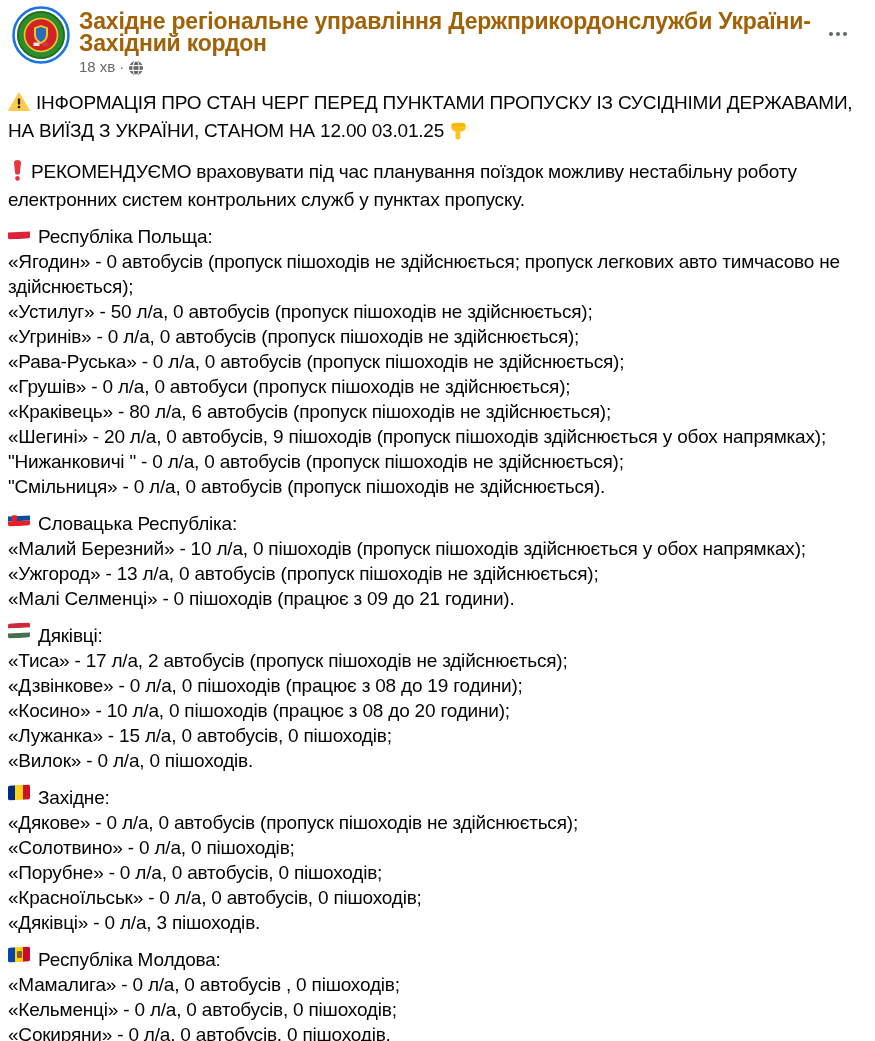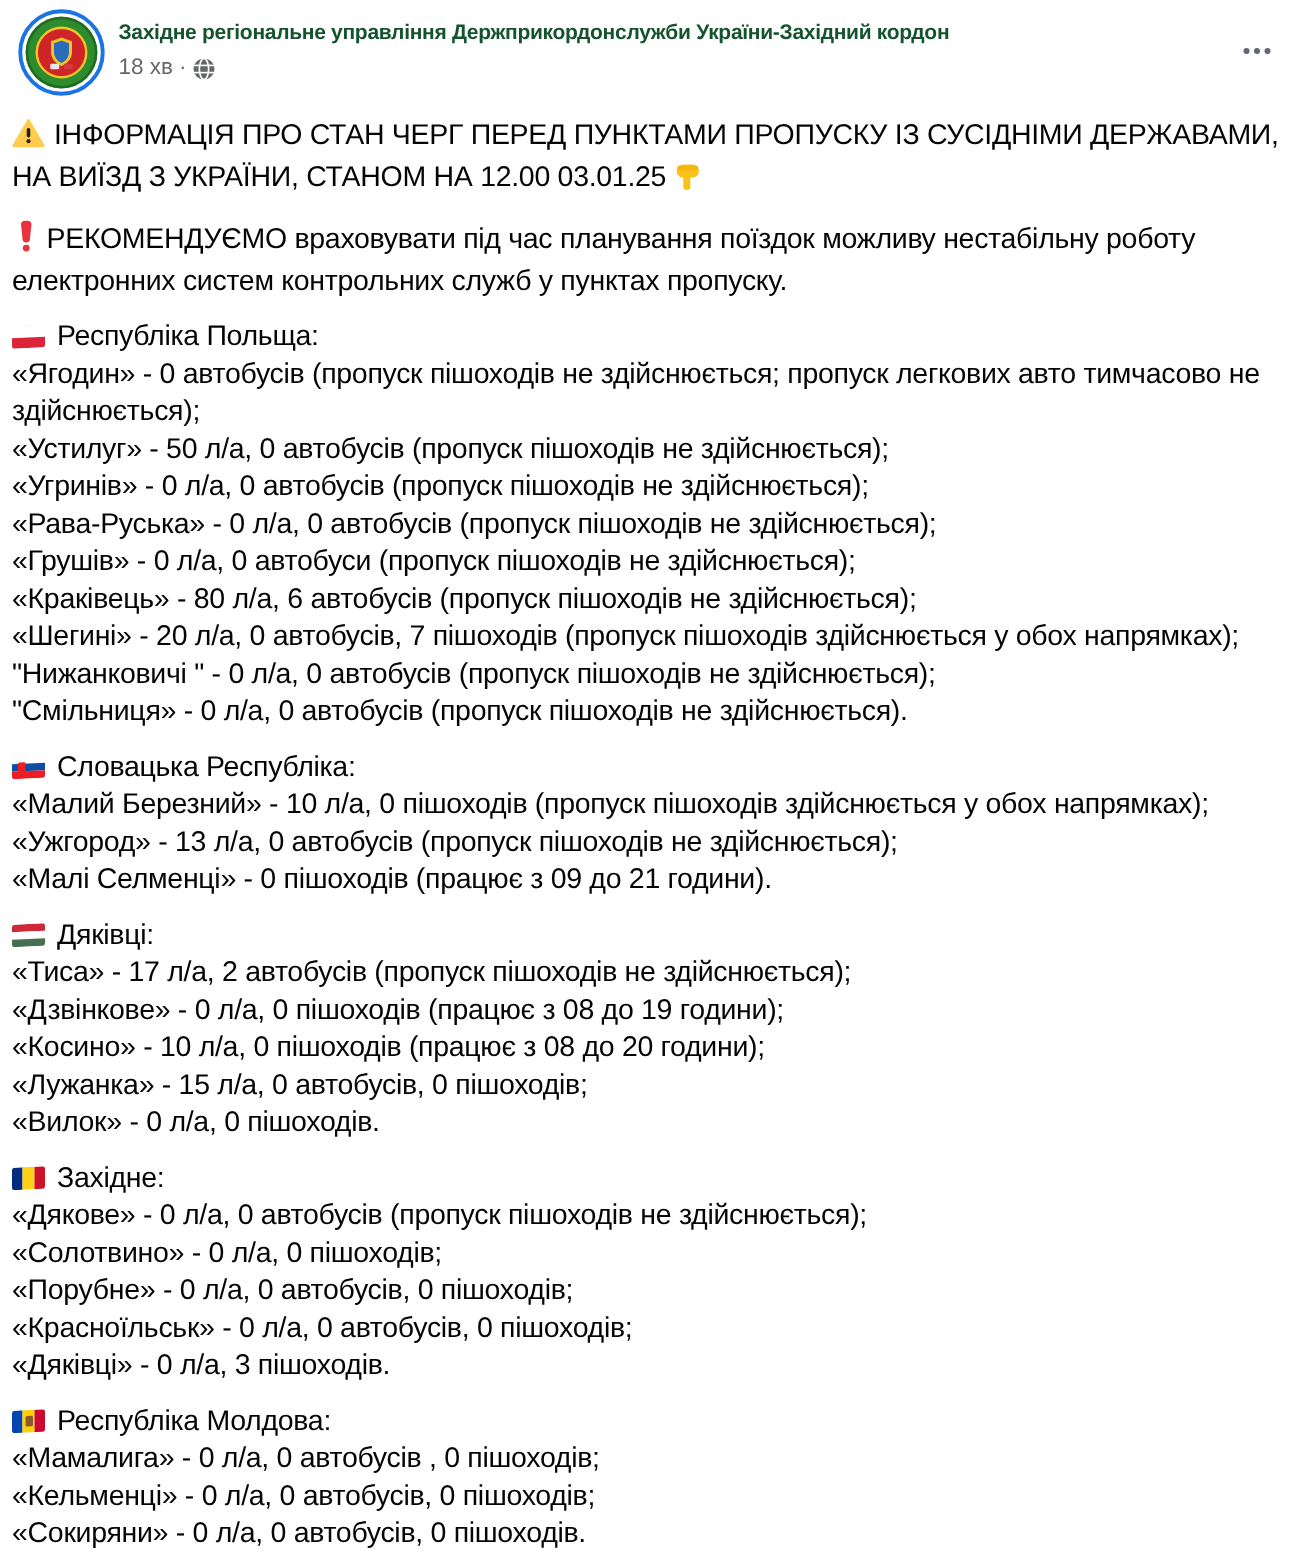--- a/index.html
+++ b/index.html
@@ -7,35 +7,35 @@
     width:875px;
     font-family:"Liberation Sans","DejaVu Sans",sans-serif;
     color:#050505;
     -webkit-font-smoothing:antialiased;
   }
   .post{width:875px;background:#fff;position:relative;}
   
   .post-header{display:flex;align-items:flex-start;padding:6px 16px 4px 12px;position:relative;}
   .avatar{width:58px;height:58px;flex:0 0 58px;margin-right:9px;cursor:pointer;}
   .header-text{padding-top:4px;min-width:0;}
-  .author{font-size:14px;font-weight:700;line-height:22px;color:#14532d;letter-spacing:-0.2px;cursor:pointer;}
+  .author{font-size:23px;font-weight:700;line-height:22px;color:#a16207;letter-spacing:-0.2px;cursor:pointer;}
   .meta{display:flex;align-items:flex-end;gap:4px;margin-top:3px;font-size:15px;color:#65676b;line-height:19px;}
   .meta .dot-sep{color:#65676b;}
   .meta svg{display:block;}
   .menu-btn{position:absolute;right:22px;top:26px;display:flex;gap:3px;cursor:pointer;padding:6px;}
   .menu-btn i{width:4px;height:4px;border-radius:50%;background:#606770;display:block;}
   
   .post-body{padding:10px 8px 6px 8px;font-size:19px;line-height:25px;letter-spacing:-0.2px;}
   .para{margin:0 0 12px 0;}
   .icon-inline{display:inline-block;vertical-align:-3px;margin-right:6px;}
   .icon-after{display:inline-block;vertical-align:-4px;margin-left:4px;}
   .excl-pad{margin-left:5px;margin-right:9px;}
   
   .section{margin:0 0 12px 0;}
-  .section-header{display:flex;align-items:center;}
+  .section-header{display:flex;align-items:flex-start;}
   .flag{display:inline-flex;width:22px;height:15px;border-radius:2px;margin-right:8px;overflow:hidden;
         box-shadow:0 0 0 1px rgba(0,0,0,.10) inset;position:relative;transform:skewY(-3deg);flex:0 0 22px;}
   .flag>div{flex:1;}
   .flag .emblem{position:absolute;flex:none;width:5px;height:7px;top:4px;border-radius:1px;}
   .line{white-space:normal;}
 </style>
 </head>
 <body>
 
 <div class="post">
@@ -109,21 +109,21 @@
             </span>
       <span>Республіка Польща:</span>
     </div>
     <div>
             <div class="line">«Ягодин» - 0 автобусів (пропуск пішоходів не здійснюється; пропуск легкових авто тимчасово не здійснюється);</div>
             <div class="line">«Устилуг» - 50 л/а, 0 автобусів (пропуск пішоходів не здійснюється);</div>
             <div class="line">«Угринів» - 0 л/а, 0 автобусів (пропуск пішоходів не здійснюється);</div>
             <div class="line">«Рава-Руська» - 0 л/а, 0 автобусів (пропуск пішоходів не здійснюється);</div>
             <div class="line">«Грушів» - 0 л/а, 0 автобуси (пропуск пішоходів не здійснюється);</div>
             <div class="line">«Краківець» - 80 л/а, 6 автобусів (пропуск пішоходів не здійснюється);</div>
-            <div class="line">«Шегині» - 20 л/а, 0 автобусів, 7 пішоходів (пропуск пішоходів здійснюється у обох напрямках);</div>
+            <div class="line">«Шегині» - 20 л/а, 0 автобусів, 9 пішоходів (пропуск пішоходів здійснюється у обох напрямках);</div>
             <div class="line">"Нижанковичі " - 0 л/а, 0 автобусів (пропуск пішоходів не здійснюється);</div>
             <div class="line">"Смільниця» - 0 л/а, 0 автобусів (пропуск пішоходів не здійснюється).</div>
           </div>
   </div>
 
   <div class="section">
     <div class="section-header">
       <span class="flag" style="flex-direction: column;">
               <div style="background: rgb(255, 255, 255);"></div>
               <div style="background: rgb(11, 78, 162);"></div>

